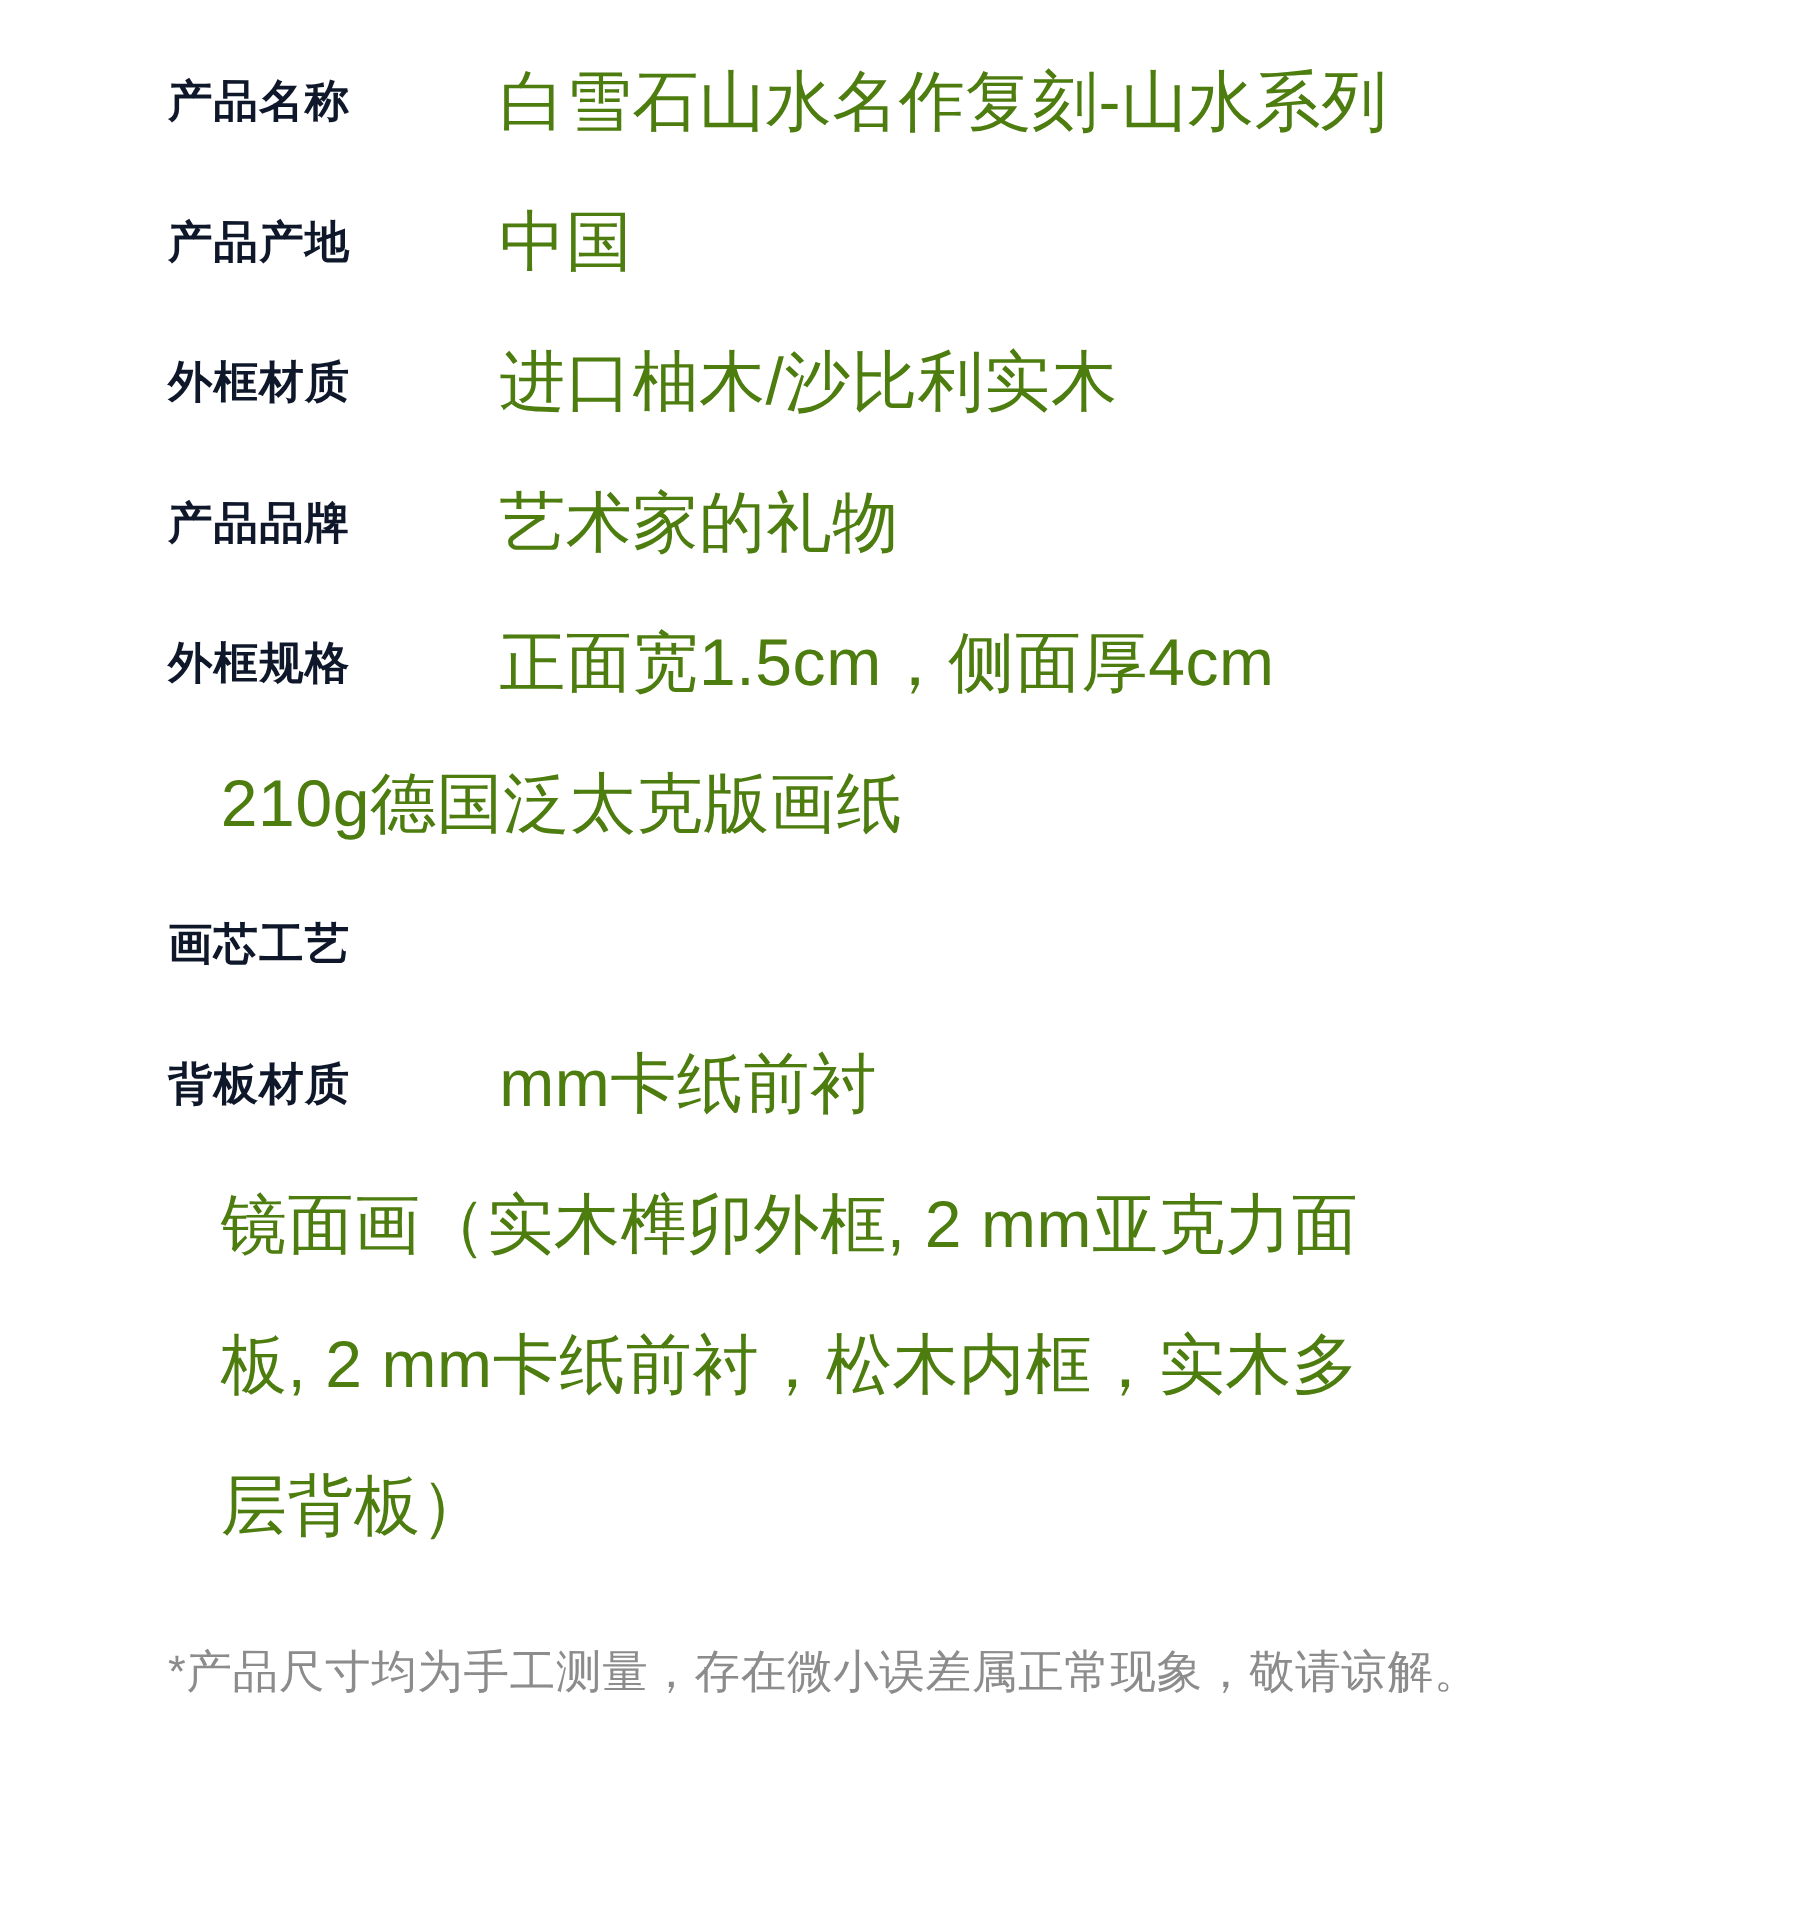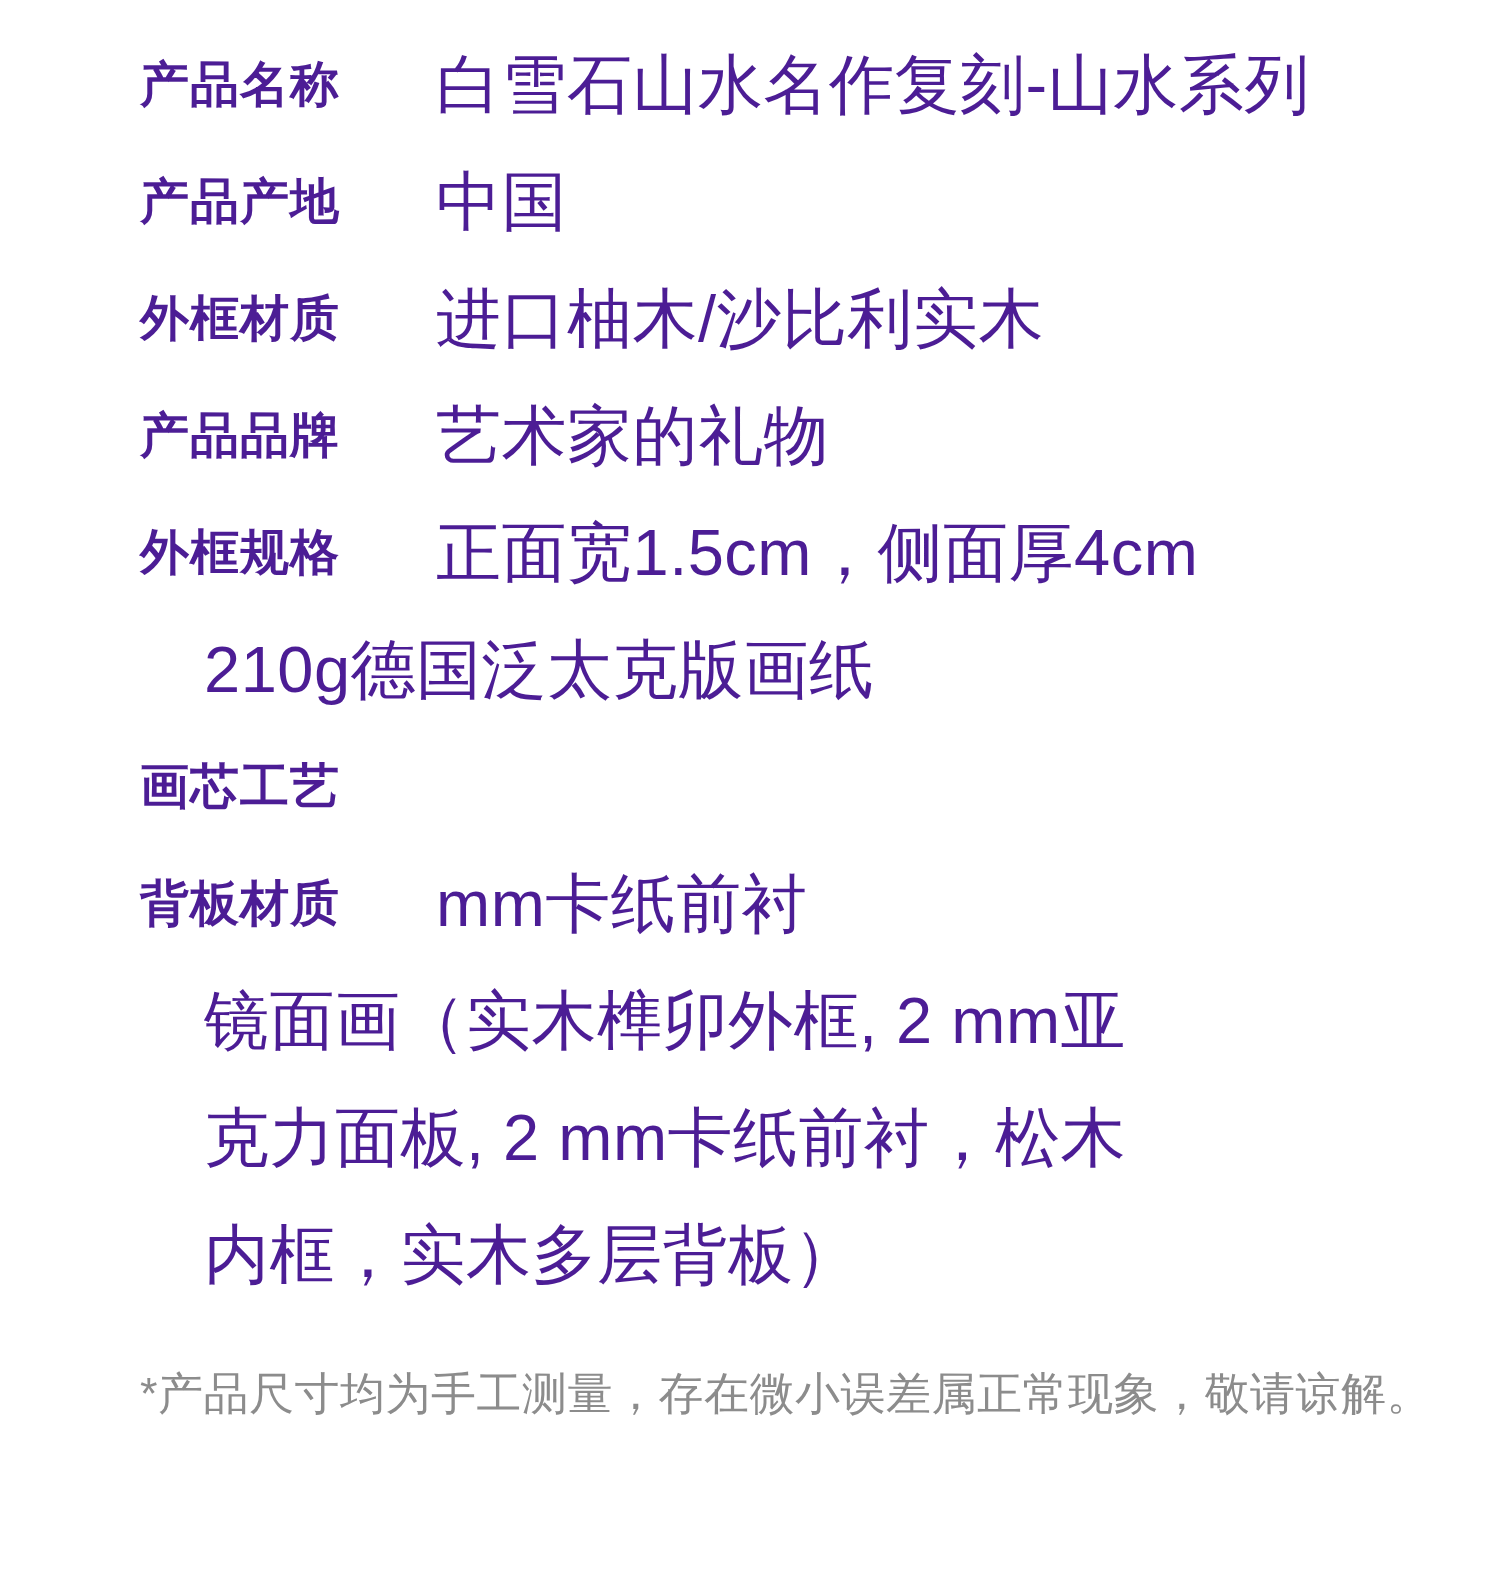--- a/index.html
+++ b/index.html
@@ -17,39 +17,39 @@
     padding: 26px 60px 0 140px;
     box-sizing: border-box;
   }
   .spec-row {
     display: flex;
     align-items: flex-start;
   }
   .spec-label {
     flex: 0 0 232px;
     width: 232px;
-    font-size: 49px;
+    font-size: 37px;
     font-weight: 700;
-    color: #4c1d95;
+    color: #0f172a;
     line-height: 117px;
     letter-spacing: 1px;
     white-space: nowrap;
   }
   .spec-value {
-    margin-left: 64px;
+    margin-left: 44px;
     max-width: 968px;
-    font-size: 65px;
+    font-size: 55px;
     font-weight: 400;
-    color: #4c1d95;
+    color: #4d7c0f;
     line-height: 117px;
     letter-spacing: 0.5px;
   }
   .footnote {
     margin-top: 50px;
-    font-size: 45px;
+    font-size: 38px;
     font-weight: 400;
     color: #8c8c8c;
     line-height: 62px;
     letter-spacing: 0.5px;
     white-space: nowrap;
   }
 </style>
 </head>
 <body>
 

